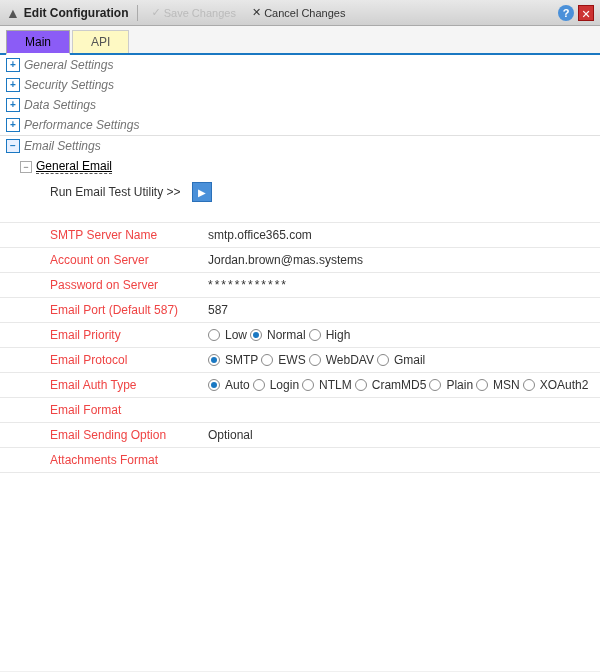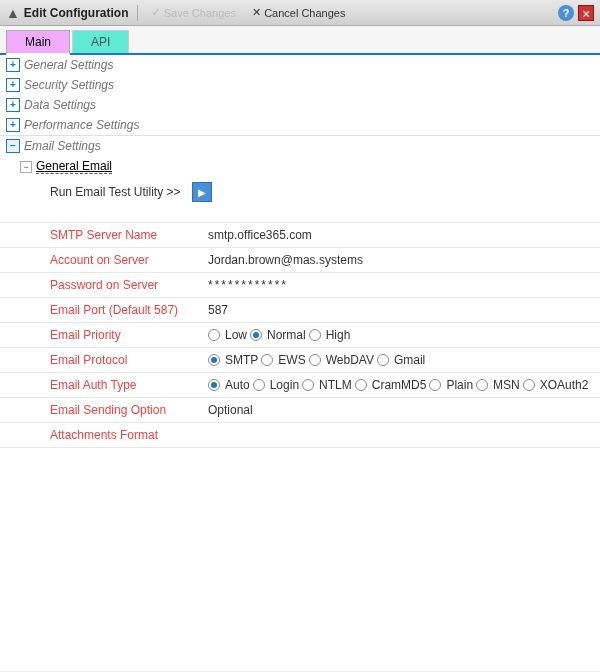--- a/index.html
+++ b/index.html
@@ -29,24 +29,24 @@
 
     
     .tabs-bar {
       display: flex; background: #f5f5f5;
       border-bottom: 2px solid #1a78c2;
       padding: 0 6px; padding-top: 4px;
     }
     .tab {
       padding: 4px 18px; font-size: 12px; cursor: pointer;
       border: 1px solid #ccc; border-bottom: none;
-      background: #5eead4; color: #555; margin-right: 2px;
+      background: #fef9c3; color: #555; margin-right: 2px;
     }
     .tab.active {
-      background: #f0abfc; color: #000; border-color: #aaa;
+      background: #8b5cf6; color: #000; border-color: #aaa;
       border-bottom: 2px solid white; margin-bottom: -2px;
     }
 
     
     .content { background: white; height: calc(672px - 26px - 30px); overflow-y: auto; }
 
     
     .section-header {
       display: flex; align-items: center;
       padding: 3px 6px; cursor: pointer; background: white;
@@ -268,20 +268,24 @@
               <span class="radio-label">MSN</span>
             </div>
             <div class="radio-item">
               <div class="radio-circle"></div>
               <span class="radio-label">XOAuth2</span>
             </div>
           </div>
         </td>
       </tr>
 
+      <tr>
+        <td>Email Format</td>
+        <td></td>
+      </tr>
 
       <tr>
         <td>Email Sending Option</td>
         <td>Optional</td>
       </tr>
 
 
       <tr>
         <td>Attachments Format</td>
         <td></td>

